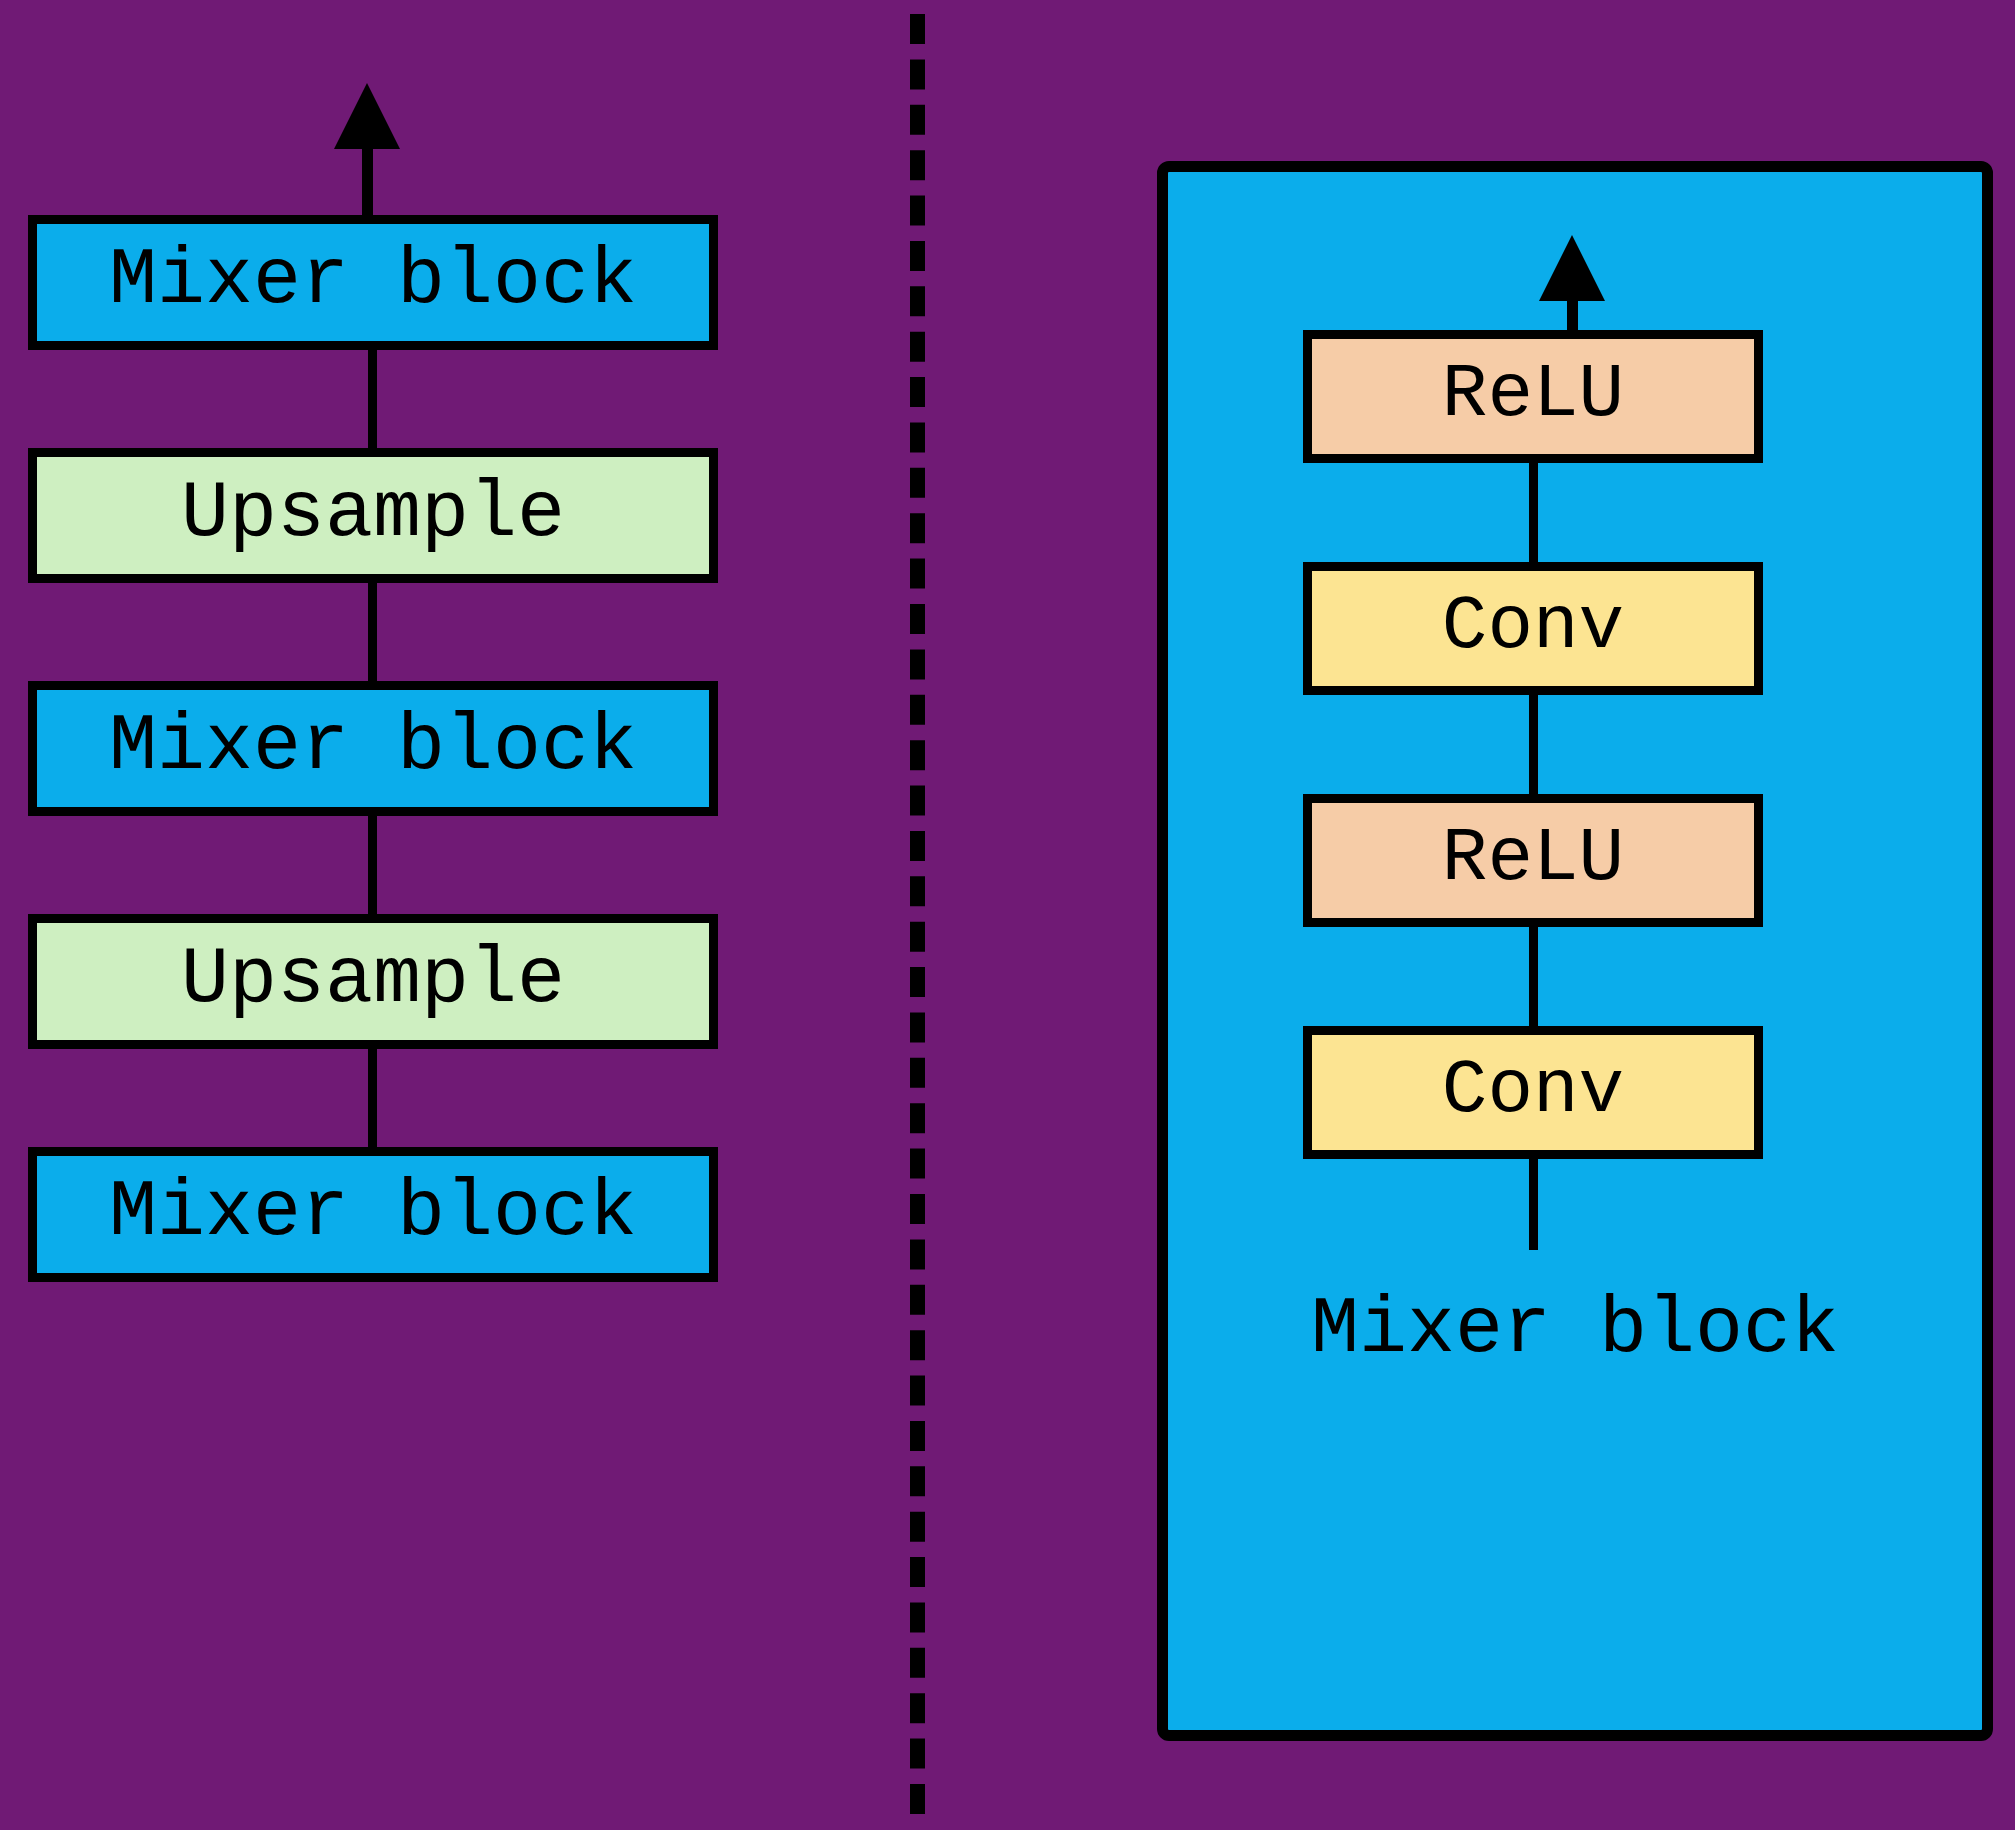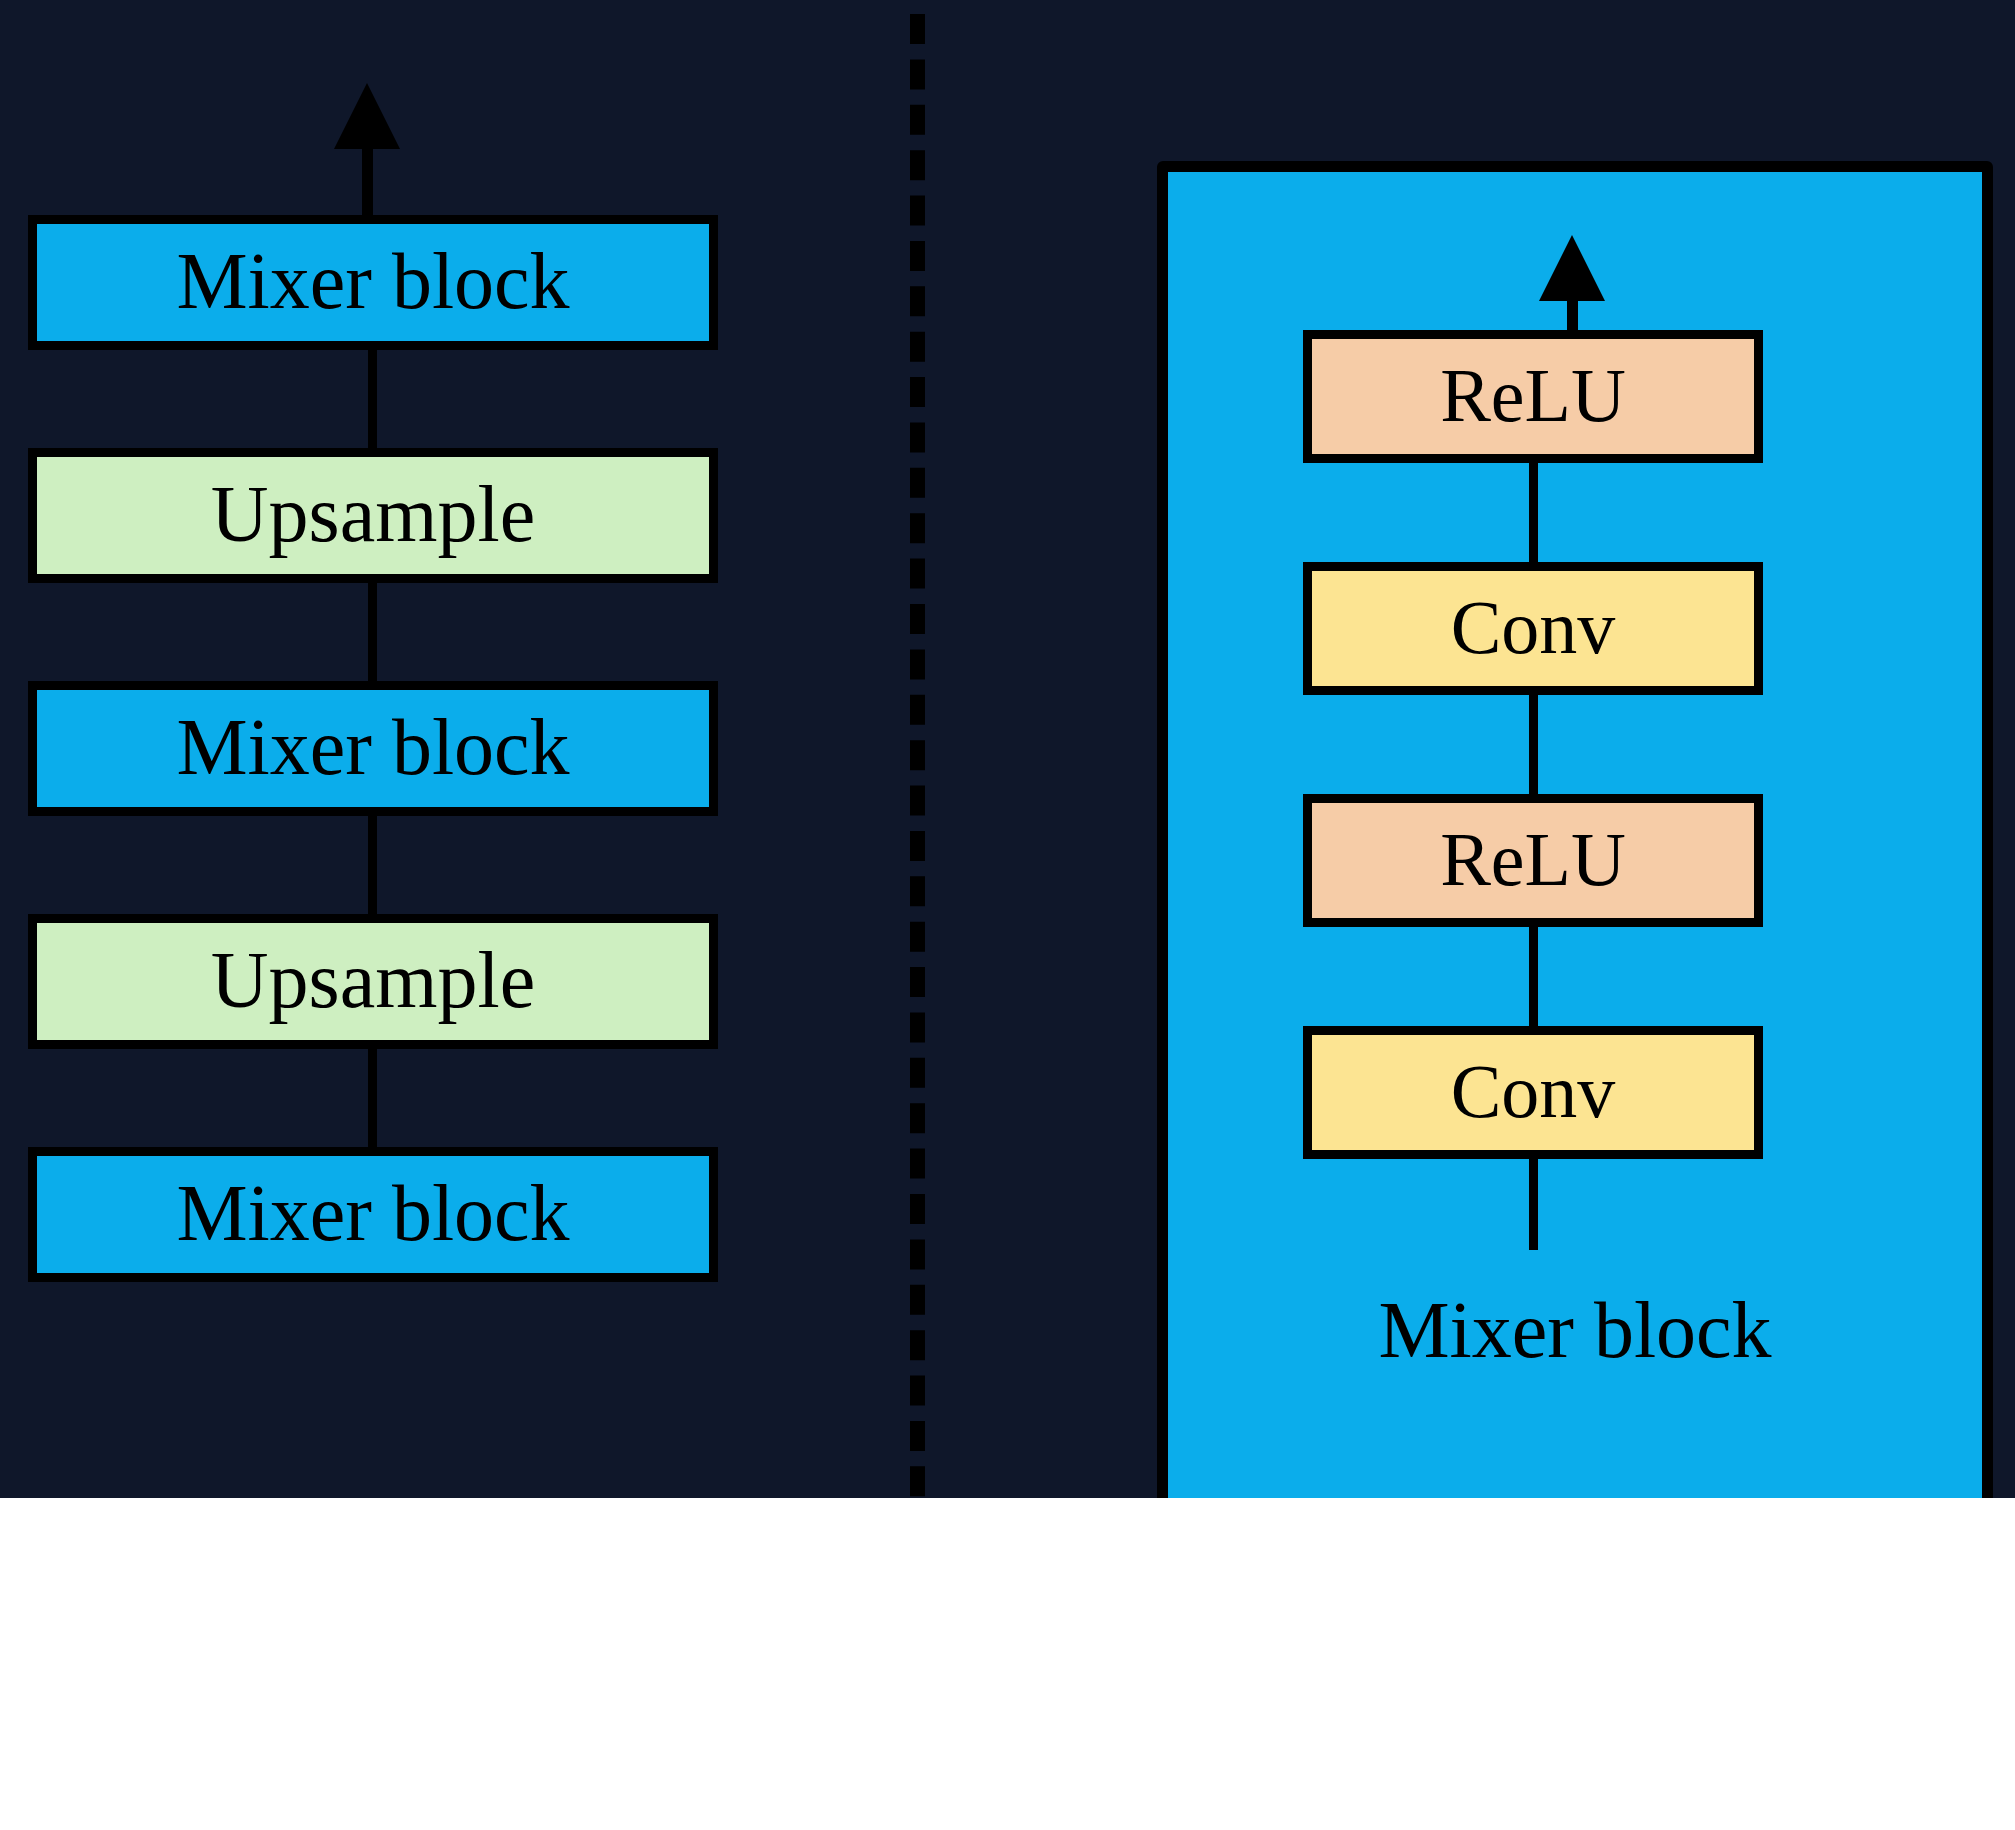--- a/index.html
+++ b/index.html
@@ -3,24 +3,24 @@
 <meta charset="utf-8">
 <style>
   html, body {
     margin: 0;
     padding: 0;
     background: #ffffff;
   }
   #canvas {
     position: relative;
     width: 2015px;
-    height: 1498px;
-    background: #0f172a;
+    height: 1830px;
+    background: #701a75;
     overflow: hidden;
-    font-family: Liberation Serif, serif;
+    font-family: Liberation Mono, monospace;
   }
 
   
   .node {
     position: absolute;
     box-sizing: border-box;
     border: 9px solid #000000;
     display: flex;
     align-items: center;
     justify-content: center;
@@ -58,21 +58,21 @@
     position: absolute;
     width: 0;
     border-left: 15px dashed #000000;
   }
 
   
   #mixer-container {
     position: absolute;
     box-sizing: border-box;
     border: 11px solid #000000;
-    border-radius: 6px;
+    border-radius: 12px;
   }
   #mixer-container-label {
     position: absolute;
     left: 0;
     right: 0;
     text-align: center;
     color: #000000;
     white-space: nowrap;
     line-height: 1;
   }

